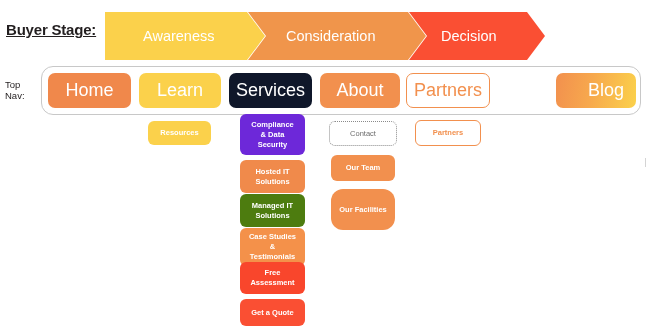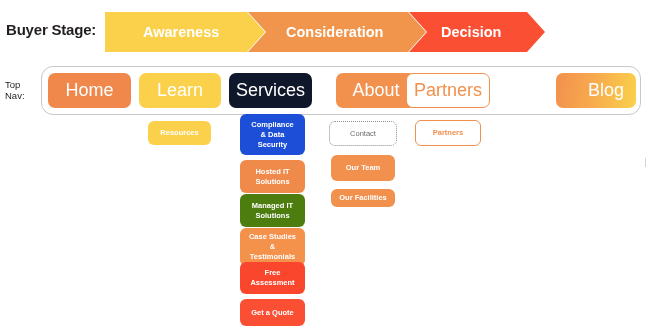--- a/index.html
+++ b/index.html
@@ -26,30 +26,31 @@
   }
   #stage-label {
     position: absolute;
     left: 6px;
     top: 9px;
     font-size: 15px;
     font-weight: bold;
     color: #231f20;
     letter-spacing: -0.2px;
     white-space: nowrap;
+    text-decoration: underline;
   }
   .chevron {
     position: absolute;
     top: 0;
-    height: 40px;
+    height: 48px;
     display: flex;
     align-items: center;
     color: #ffffff;
     font-size: 14.5px;
-    font-weight: bold;
+    font-weight: normal;
     white-space: nowrap;
     box-sizing: border-box;
   }
   .chevron > span { display: block; }
 
   #chev-awareness {
     left: 105px;
     width: 160px;
     background: #FBD14B;
     clip-path: polygon(0 0, 142px 0, 160px 50%, 142px 100%, 0 100%);
@@ -102,21 +103,21 @@
     align-items: center;
     justify-content: center;
     font-size: 18px;
     color: #ffffff;
     box-sizing: border-box;
     white-space: nowrap;
   }
   #nav-home     { left: 48px;  width: 83px;  background: #F0884B; }
   #nav-learn    { left: 139px; width: 82px;  background: #FBD14B; }
   #nav-services { left: 229px; width: 83px;  background: #0f172a; }
-  #nav-about    { left: 336px; width: 80px;  background: #F2904E; }
+  #nav-about    { left: 320px; width: 80px;  background: #F2904E; }
   #nav-partners {
     left: 406px; width: 84px;
     background: #ffffff;
     border: 1.4px solid #F2904E;
     color: #F2904E;
   }
   #nav-blog {
     left: 556px; width: 80px;
     background: linear-gradient(100deg, #F2904E 0%, #F7A94D 45%, #FBD14B 100%);
     padding-left: 20px;
@@ -138,38 +139,38 @@
     padding: 2px 3px;
   }
 
   
   #sub-resources {
     left: 148px; top: 121px; width: 63px; height: 24px;
     background: #FBD14B;
   }
 
   
-  #sub-compliance { left: 240px; top: 114px; width: 65px; height: 41px; background: #1d4ed8; }
+  #sub-compliance { left: 240px; top: 114px; width: 65px; height: 41px; background: #6d28d9; }
   #sub-hosted     { left: 240px; top: 160px; width: 65px; height: 33px; background: #F08A4B; }
   #sub-managed    { left: 240px; top: 194px; width: 65px; height: 33px; background: #4d7c0f; }
   #sub-case       { left: 240px; top: 228px; width: 65px; height: 38px; background: #F4914A; }
   #sub-free       { left: 240px; top: 262px; width: 65px; height: 32px; background: #F9462C; }
   #sub-quote      { left: 240px; top: 299px; width: 65px; height: 27px; background: #FA4F33; }
 
   
   #sub-contact {
     left: 329px; top: 121px; width: 68px; height: 25px;
     background: #ffffff;
     border: 1.3px dotted #8a8a8a;
     color: #6d6d6d;
     font-weight: normal;
     font-size: 7.5px;
   }
   #sub-ourteam    { left: 331px; top: 155px; width: 64px; height: 26px; background: #F2904E; }
-  #sub-facilities { left: 331px; top: 189px; width: 64px; height: 18px; background: #F2904E; }
+  #sub-facilities { left: 331px; top: 189px; width: 64px; height: 41px; background: #F2904E; border-radius: 12px; }
 
   
   #sub-partners {
     left: 415px; top: 120px; width: 66px; height: 26px;
     background: #ffffff;
     border: 1.3px solid #F2904E;
     color: #F2904E;
     font-weight: bold;
   }
 

